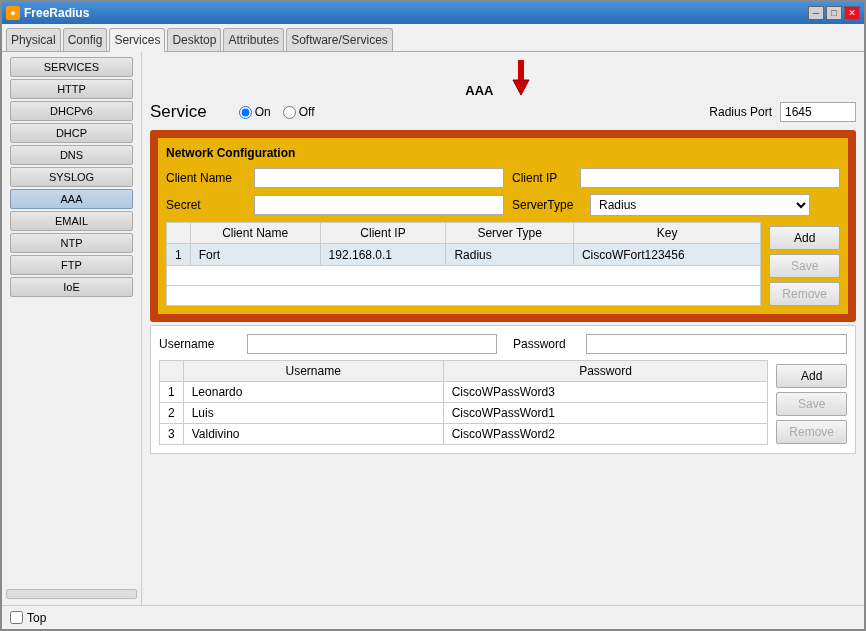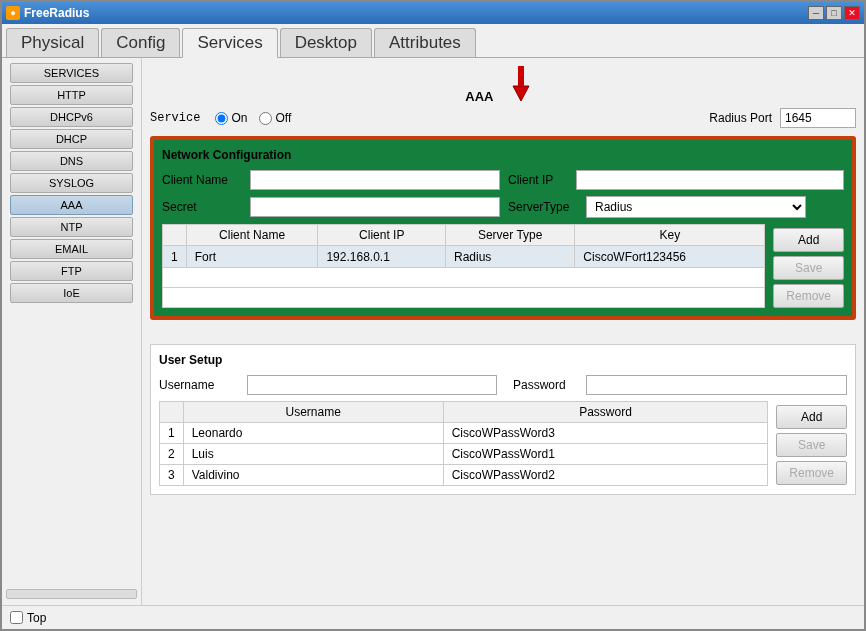--- a/index.html
+++ b/index.html
@@ -70,27 +70,27 @@
     .tab-bar {
       background: #f0f0f0;
       display: flex;
       align-items: flex-end;
       padding: 4px 4px 0 4px;
       border-bottom: 1px solid #aaa;
       flex-shrink: 0;
       gap: 2px;
     }
     .tab {
-      padding: 4px 14px;
+      padding: 4px 4px;
       background: #ddd;
       border: 1px solid #aaa;
       border-bottom: none;
       cursor: pointer;
       border-radius: 3px 3px 0 0;
-      font-size: 17px;
+      font-size: 12px;
       color: #333;
     }
     .tab.active {
       background: #f0f0f0;
       border-bottom: 1px solid #f0f0f0;
       margin-bottom: -1px;
       font-weight: normal;
     }
     .content {
       display: flex;
@@ -133,30 +133,30 @@
       font-weight: bold;
       margin-bottom: 4px;
       position: relative;
     }
     .service-row {
       display: flex;
       align-items: center;
       margin-bottom: 8px;
       gap: 8px;
     }
-    .service-label { font-size: 12px; margin-right: 7px; font-family: Liberation Mono, monospace; }
+    .service-label { font-size: 17px; margin-right: 24px; }
     .radio-group { display: flex; align-items: flex-end; gap: 12px; }
     .radio-item { display: flex; align-items: center; gap: 3px; cursor: pointer; }
     .radius-port-section { margin-left: auto; display: flex; align-items: center; gap: 8px; }
     .section-box {
-      border: 4px solid #c2410c;
+      border: 8px solid #c2410c;
       border-radius: 3px;
       padding: 8px;
-      margin-bottom: 24px;
-      background: #15803d;
+      margin-bottom: 3px;
+      background: #eab308;
     }
     .section-title {
       font-size: 12px;
       font-weight: bold;
       margin-bottom: 8px;
     }
     .form-row {
       display: flex;
       align-items: center;
       gap: 8px;
@@ -270,34 +270,35 @@
       <div class="title-btn close">✕</div>
     </div>
   </div>
 
   <div class="tab-bar">
     <div class="tab">Physical</div>
     <div class="tab">Config</div>
     <div class="tab active">Services</div>
     <div class="tab">Desktop</div>
     <div class="tab">Attributes</div>
+    <div class="tab">Software/Services</div>
   </div>
 
   <div class="content">
 
     <div class="sidebar">
       <div class="sidebar-btn">SERVICES</div>
       <div class="sidebar-btn">HTTP</div>
       <div class="sidebar-btn">DHCPv6</div>
       <div class="sidebar-btn">DHCP</div>
       <div class="sidebar-btn">DNS</div>
       <div class="sidebar-btn">SYSLOG</div>
       <div class="sidebar-btn active">AAA</div>
+      <div class="sidebar-btn">EMAIL</div>
       <div class="sidebar-btn">NTP</div>
-      <div class="sidebar-btn">EMAIL</div>
       <div class="sidebar-btn">FTP</div>
       <div class="sidebar-btn">IoE</div>
       <div style="flex:1;"></div>
       <div style="height:10px;background:#ddd;border:1px solid #bbb;margin:2px 4px;border-radius:2px;"></div>
     </div>
 
     <div class="main-area">
 
       <div class="aaa-header">
         <span>AAA</span>
@@ -376,21 +377,20 @@
           </table>
           <div class="btn-group">
             <button class="action-btn">Add</button>
             <button class="action-btn" disabled="">Save</button>
             <button class="action-btn" disabled="">Remove</button>
           </div>
         </div>
       </div>
 
       <div class="user-section">
-        <div class="user-section-title">User Setup</div>
 
         <div class="form-row">
           <span class="form-label">Username</span>
           <input type="text" class="form-input" style="width: 250px;">
           <span class="form-label" style="width:65px;margin-left:8px;">Password</span>
           <input type="text" class="form-input" style="flex: 1 1 0%;">
         </div>
 
         <div class="table-section">
           <table class="data-table">

